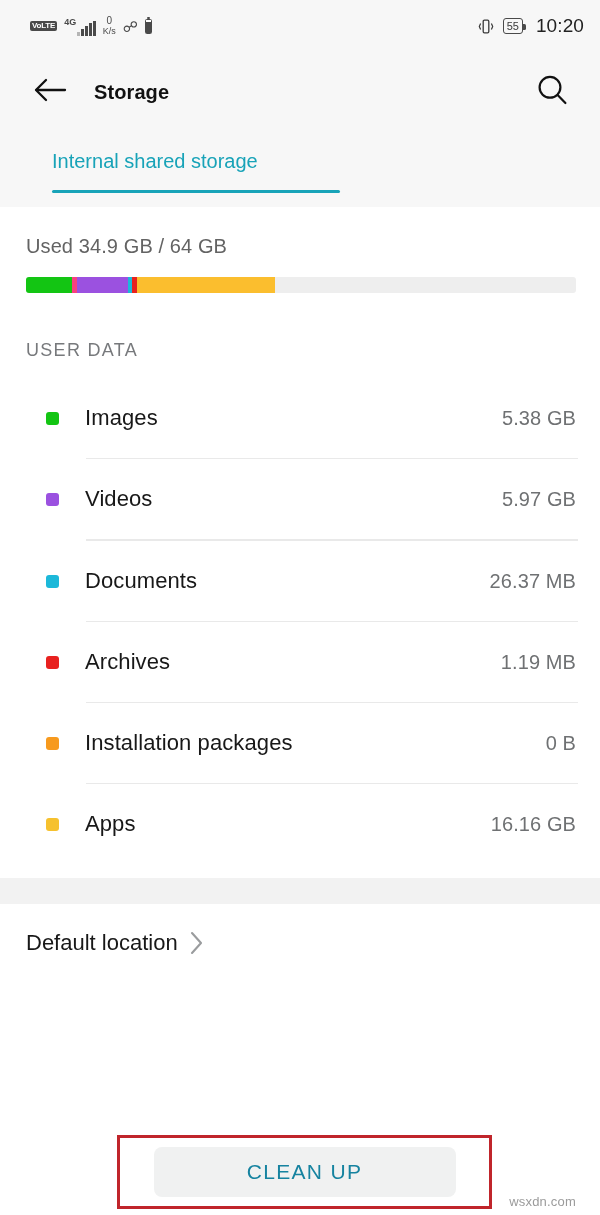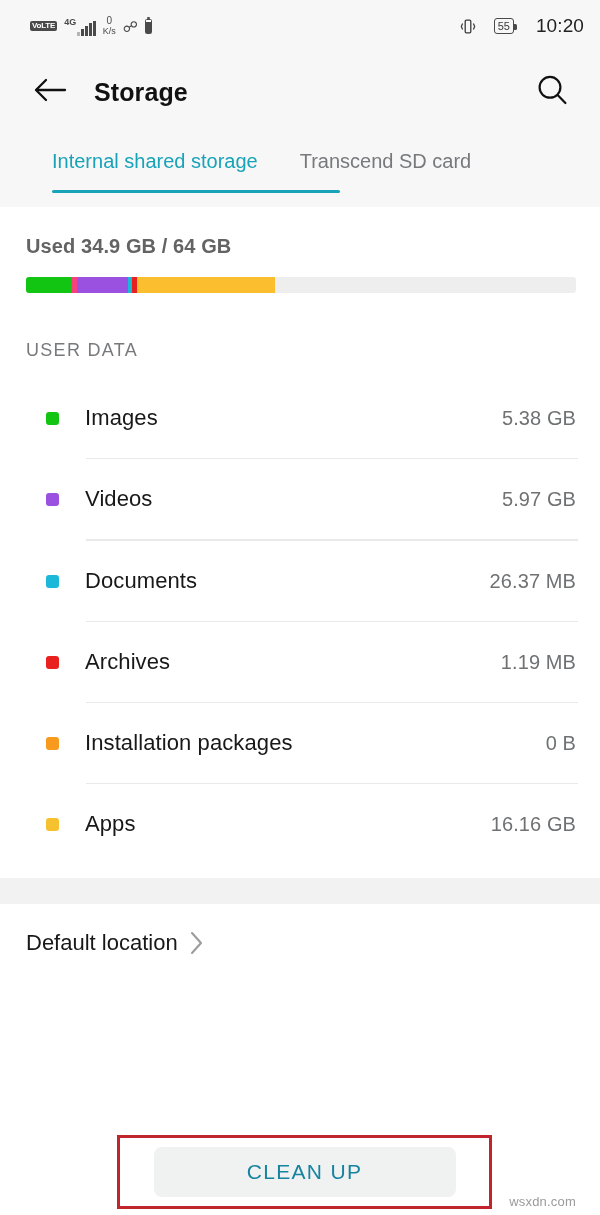--- a/index.html
+++ b/index.html
@@ -24,21 +24,21 @@
     align-items: center;
     justify-content: space-between;
     padding: 0 16px 0 30px;
     box-sizing: border-box;
   }
   .status-left, .status-right {
     display: flex;
     align-items: center;
   }
   .status-left { gap: 7px; }
-  .status-right { gap: 18px; }
+  .status-right { gap: 9px; }
 
   .volte-badge {
     background: #4a4a4a;
     color: #ffffff;
     font-size: 8px;
     font-weight: bold;
     letter-spacing: -0.2px;
     padding: 1px 2px;
     border-radius: 2px;
     line-height: 1.1;
@@ -149,21 +149,21 @@
     align-items: center;
     padding: 0 26px 0 28px;
     box-sizing: border-box;
   }
   .back-btn {
     width: 44px; height: 44px;
     display: flex; align-items: center; justify-content: center;
     cursor: pointer;
   }
   .page-title {
-    font-size: 25px;
+    font-size: 20px;
     color: #111111;
     font-weight: 600;
     margin-left: 22px;
     letter-spacing: 0.1px;
   }
   .spacer { flex: 1; }
   .search-btn {
     width: 44px; height: 44px;
     display: flex; align-items: center; justify-content: center;
     cursor: pointer;
@@ -196,21 +196,21 @@
     bottom: 14px;
     width: 288px;
     height: 3.5px;
     background: #18a3b8;
     border-radius: 2px;
   }
 
   
   .content { background: #ffffff; }
 
-  .usage-block { padding: 28px 24px 0 26px; font-weight: bold; }
+  .usage-block { padding: 28px 24px 0 26px; }
   .usage-text {
     font-size: 20px;
     color: #636363;
     letter-spacing: 0.1px;
   }
   .bar-track {
     margin-top: 19px;
     height: 16px;
     background: #eeeeee;
     border-radius: 3px;
@@ -379,21 +379,20 @@
       <svg width="34" height="34" viewBox="0 0 34 34" fill="none" aria-hidden="true">
         <circle cx="15" cy="14.3" r="10.4" stroke="#111" stroke-width="2.2"></circle>
         <path d="M22.6 22 L30.4 30" stroke="#111" stroke-width="2.2" stroke-linecap="round"></path>
       </svg>
     </span>
   </div>
 </div>
 
 <div class="tabs">
   <div class="tab tab-active">Internal shared storage</div>
-  <div class="tab tab-inactive">Transcend SD card</div>
   <div class="tab-underline"></div>
 </div>
 
 <div class="content">
 
   <div class="usage-block">
     <div class="usage-text">Used 34.9 GB / 64 GB</div>
     <div class="bar-track" id="usage-bar">
         <div class="bar-seg" style="width: 8.4%; background: rgb(19, 197, 19);"></div>
         <div class="bar-seg" style="width: 0.8%; background: rgb(248, 64, 127);"></div>

